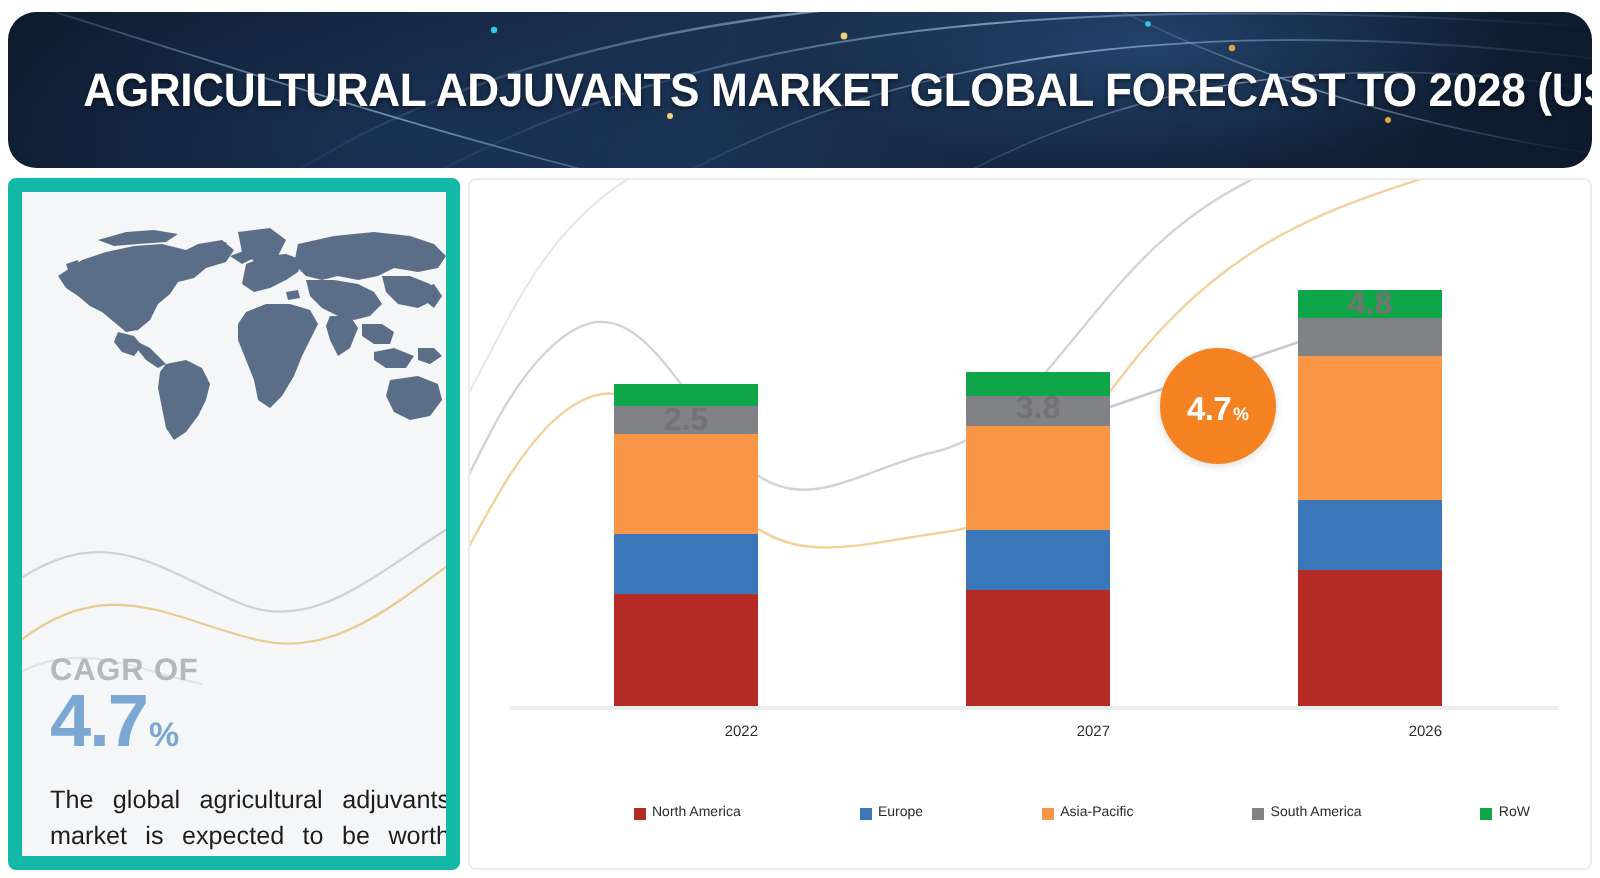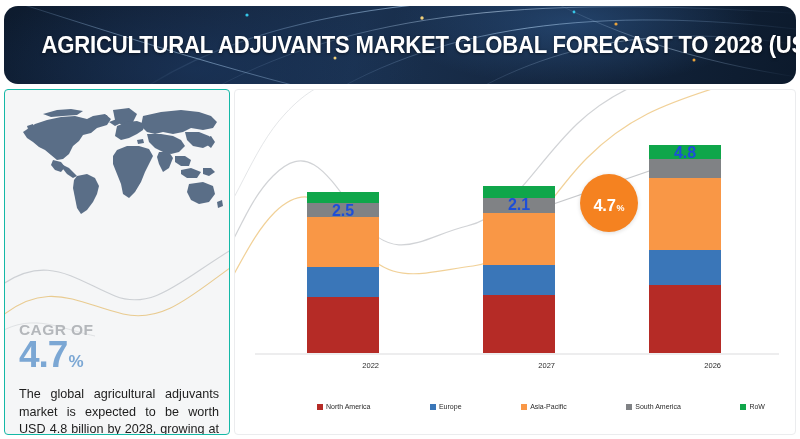--- a/index.html
+++ b/index.html
@@ -53,21 +53,21 @@
   }
 
   
   .left-panel {
     position: absolute;
     left: 4px;
     top: 89px;
     width: 226px;
     height: 346px;
     background: #f5f6f7;
-    border: 1px solid #14b8a6;
+    border: 7px solid #14b8a6;
     border-radius: 4px;
     overflow: hidden;
   }
   .world-map {
     position: absolute;
     left: 8px;
     top: 12px;
     width: 212px;
     height: 116px;
   }
@@ -165,21 +165,21 @@
   .bar-group.g2 { left: 414px; }
 
   .seg { width: 100%; }
 
   .bar-total {
     position: absolute;
     width: 72px;
     text-align: center;
     font-size: 16px;
     font-weight: bold;
-    color: #1d4ed8;
+    color: #737373;
     font-family: "Liberation Sans", sans-serif;
   }
   .bar-total.t0 { left: 72px;  bottom: 216px; }
   .bar-total.t1 { left: 248px; bottom: 222px; }
   .bar-total.t2 { left: 414px; bottom: 274px; }
 
   .year-label {
     position: absolute;
     width: 72px;
     bottom: 66px;
@@ -388,21 +388,21 @@
       <div class="bar-total t0">2.5</div>
       <div class="year-label y0">2022</div>
 
       <div class="bar-group g1">
         <div class="seg" style="height:58px;  background:#b52b26;"></div>
         <div class="seg" style="height:30px;  background:#3a76b8;"></div>
         <div class="seg" style="height:52px;  background:#f99746;"></div>
         <div class="seg" style="height:15px;  background:#808285;"></div>
         <div class="seg" style="height:12px;  background:#0fa64a;"></div>
       </div>
-      <div class="bar-total t1">2.1</div>
+      <div class="bar-total t1">3.8</div>
       <div class="year-label y1">2027</div>
 
       <div class="bar-group g2">
         <div class="seg" style="height:68px;  background:#b52b26;"></div>
         <div class="seg" style="height:35px;  background:#3a76b8;"></div>
         <div class="seg" style="height:72px;  background:#f99746;"></div>
         <div class="seg" style="height:19px;  background:#808285;"></div>
         <div class="seg" style="height:14px;  background:#0fa64a;"></div>
       </div>
       <div class="bar-total t2">4.8</div>

